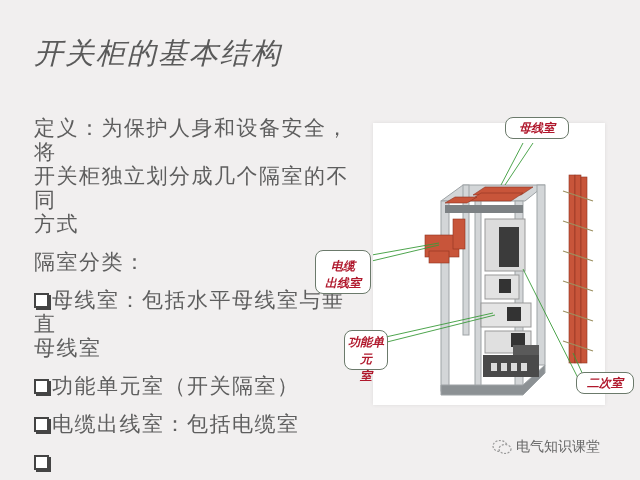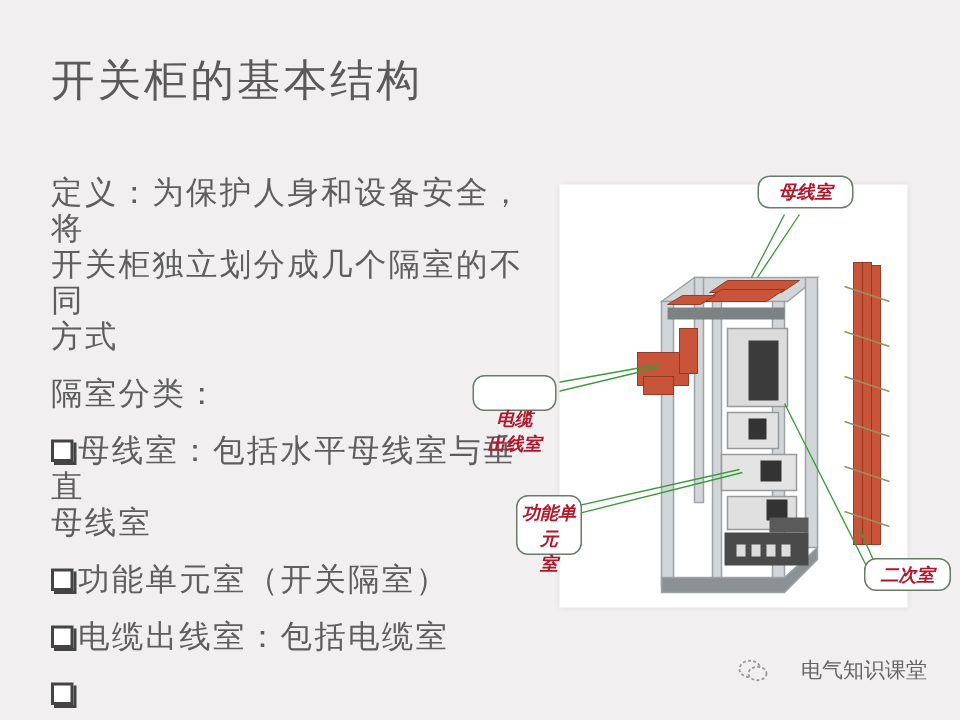--- a/index.html
+++ b/index.html
@@ -4,21 +4,21 @@
 <style>
   html, body { margin:0; padding:0; }
   body {
     width:640px; height:480px; overflow:hidden; position:relative;
     background:#f1efef;
     font-family:"DejaVu Sans", "Liberation Sans", sans-serif;
     color:#555;
   }
   .title {
     position:absolute; left:34px; top:34px;
-    font-size:29px; color:#5a5a5a; letter-spacing:2px;
+    font-size:29px; color:#5a5a5a; letter-spacing:2px;font-style:italic;
   }
   .text {
     position:absolute; left:34px; top:116px; width:330px;
     font-size:21px; color:#5e5e5e; line-height:24px; letter-spacing:1.5px;
   }
   .para { margin:0 0 14px 0; }
   .bullet { margin:0 0 14px 0; display:block; }
   .sq {
     display:inline-block; width:11px; height:11px;
     border:2px solid #444; box-shadow:2px 2px 0 #444;
@@ -30,21 +30,21 @@
     box-shadow:0 0 4px rgba(0,0,0,0.08);
   }
   .callout {
     position:absolute; background:#fff; border:1.5px solid #6b7a6b;
     border-radius:8px; color:#b0182c; font-style:italic; font-weight:bold;
     font-size:12px; text-align:center; line-height:17px;
     font-family:"DejaVu Serif", "Liberation Serif", serif;
   }
   .watermark {
     position:absolute; left:492px; top:438px; font-size:14px; color:#666;
-    display:flex; align-items:center; gap:22px;
+    display:flex; align-items:center; gap:4px;
   }
   .wm-icon {
     width:20px; height:16px; position:relative;
   }
   svg { position:absolute; left:0; top:0; }
 </style>
 </head>
 <body>
 
 <div class="title">开关柜的基本结构</div>
@@ -138,21 +138,21 @@
       <line x1="-14" y1="226" x2="122" y2="192"></line>
       <line x1="210" y1="265" x2="150" y2="146"></line>
       <line x1="216" y1="265" x2="200" y2="230"></line>
     </g>
   </svg>
 </div>
 
 <div class="callout" style="left:505px; top:117px; width:62px; height:20px; line-height:20px;">
   <span>母线室</span>
 </div>
-<div class="callout" style="left:315px; top:250px; width:56px; height:24px; padding-top:20px; box-sizing:border-box;">
+<div class="callout" style="left:315px; top:250px; width:56px; height:44px; padding-top:7px; box-sizing:border-box;">
   <div>电缆</div>
   <div>出线室</div>
 </div>
 <div class="callout" style="left:320px; top:330px; width:44px; height:40px; padding-top:3px; box-sizing:border-box;margin-left:24px;">
   <div>功能单元</div>
   <div>室</div>
 </div>
 <div class="callout" style="left:576px; top:372px; width:56px; height:20px; line-height:20px;font-style:italic;">
   <span>二次室</span>
 </div>

